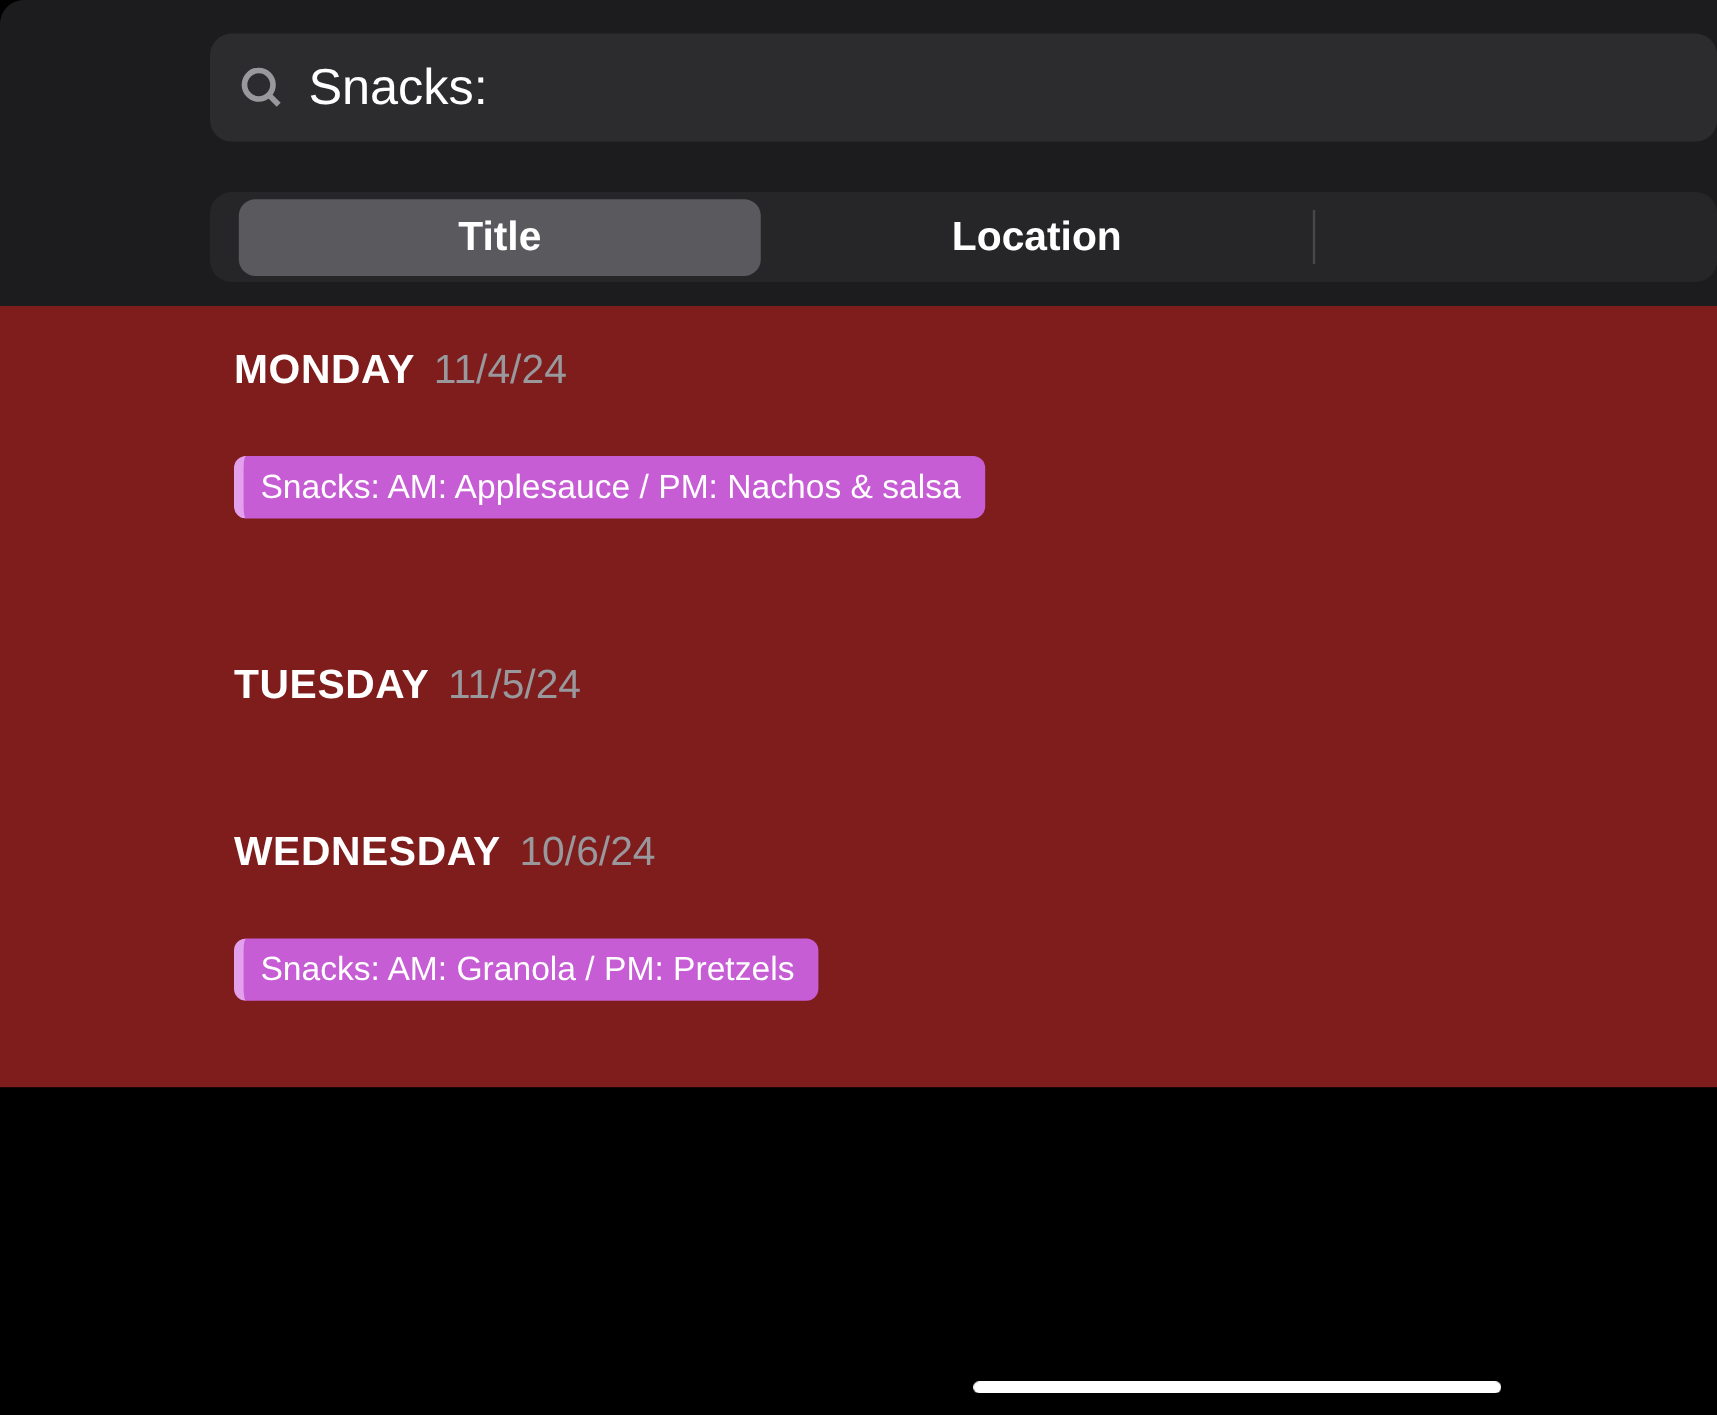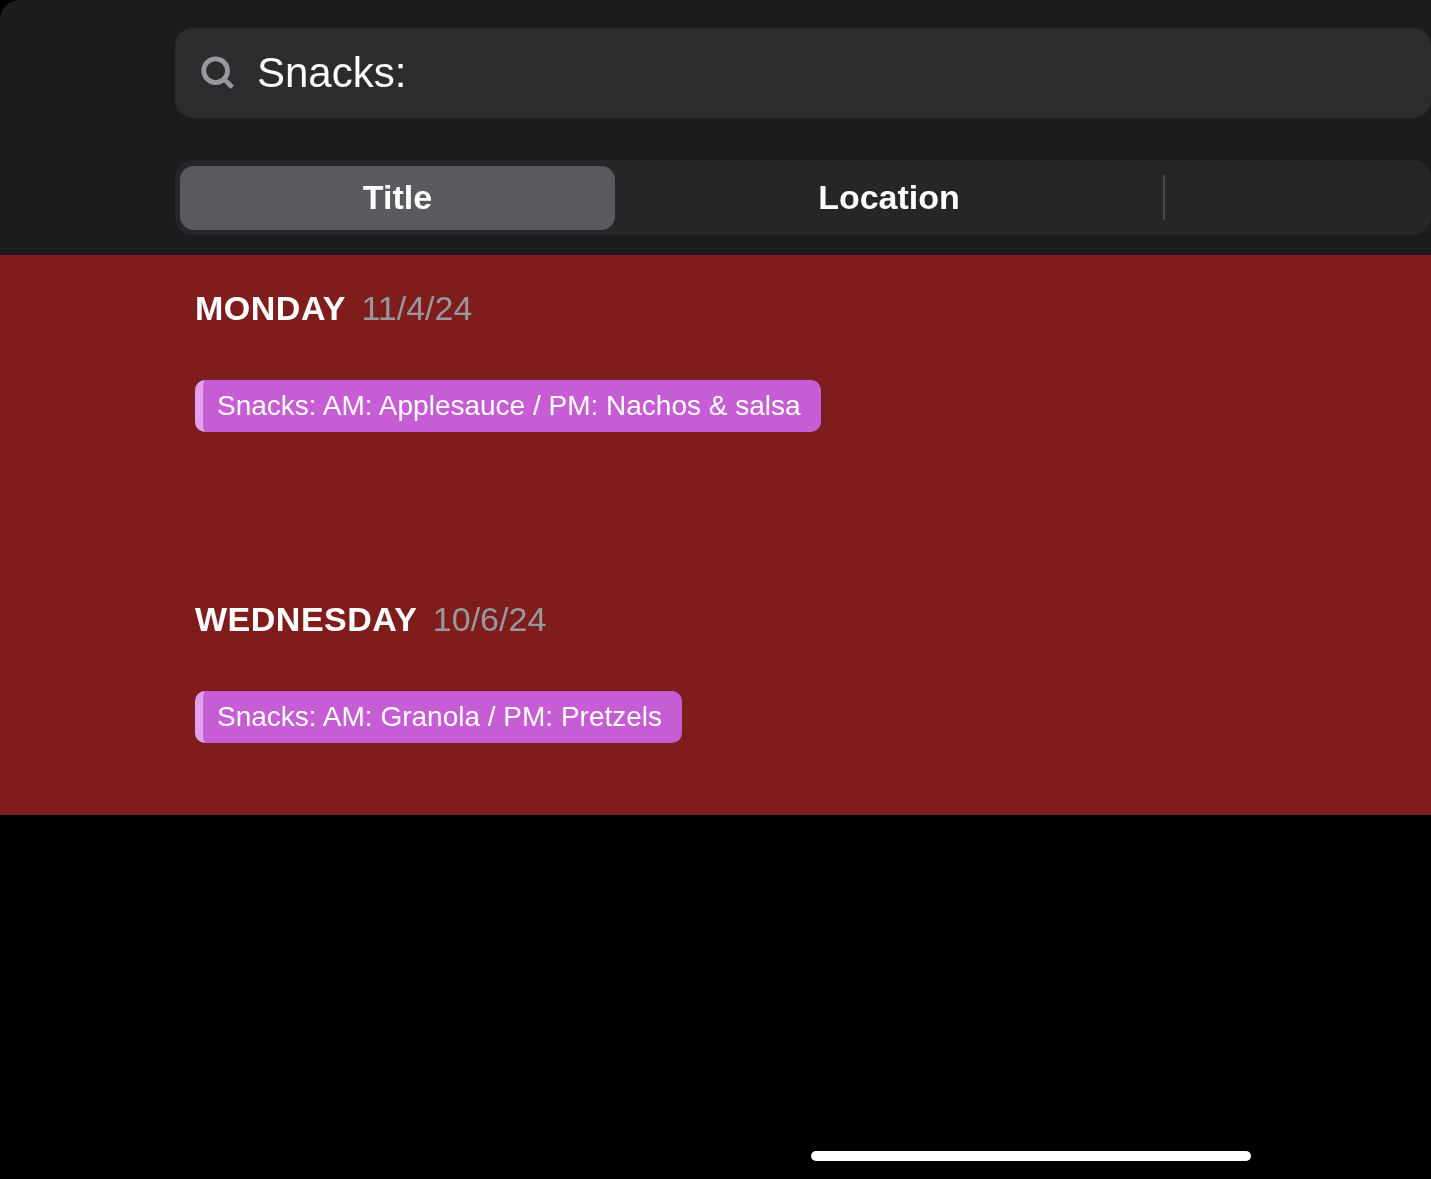--- a/index.html
+++ b/index.html
@@ -60,23 +60,24 @@
       justify-content: center;
       font-size: 34px;
       font-weight: 600;
       color: #ffffff;
       border-radius: 14px;
       cursor: pointer;
     }
     .tab-title {
       width: 435px;
       background: #5a5a5e;
+      margin-left: 19px;
     }
     .tab-location {
-      width: 548px;
+      width: 460px;
       background: transparent;
     }
     .tab-divider {
       width: 2px;
       height: 45px;
       background: #48484a;
     }
     .results {
       background: #7f1d1d;
       padding: 0 0 0 195px;
@@ -156,20 +157,24 @@
     <div class="day-header">
       <span class="day-name">MONDAY</span>
       <span class="day-date">11/4/24</span>
     </div>
     <div class="event-pill">
       <span class="event-text">Snacks: AM: Applesauce / PM: Nachos &amp; salsa</span>
     </div>
   </div>
 
   <div class="day-group">
+    <div class="day-header">
+      <span class="day-name">TUESDAY</span>
+      <span class="day-date">11/5/24</span>
+    </div>
   </div>
 
   <div class="day-group">
     <div class="day-header">
       <span class="day-name">WEDNESDAY</span>
       <span class="day-date">10/6/24</span>
     </div>
     <div class="event-pill">
       <span class="event-text">Snacks: AM: Granola / PM: Pretzels</span>
     </div>

